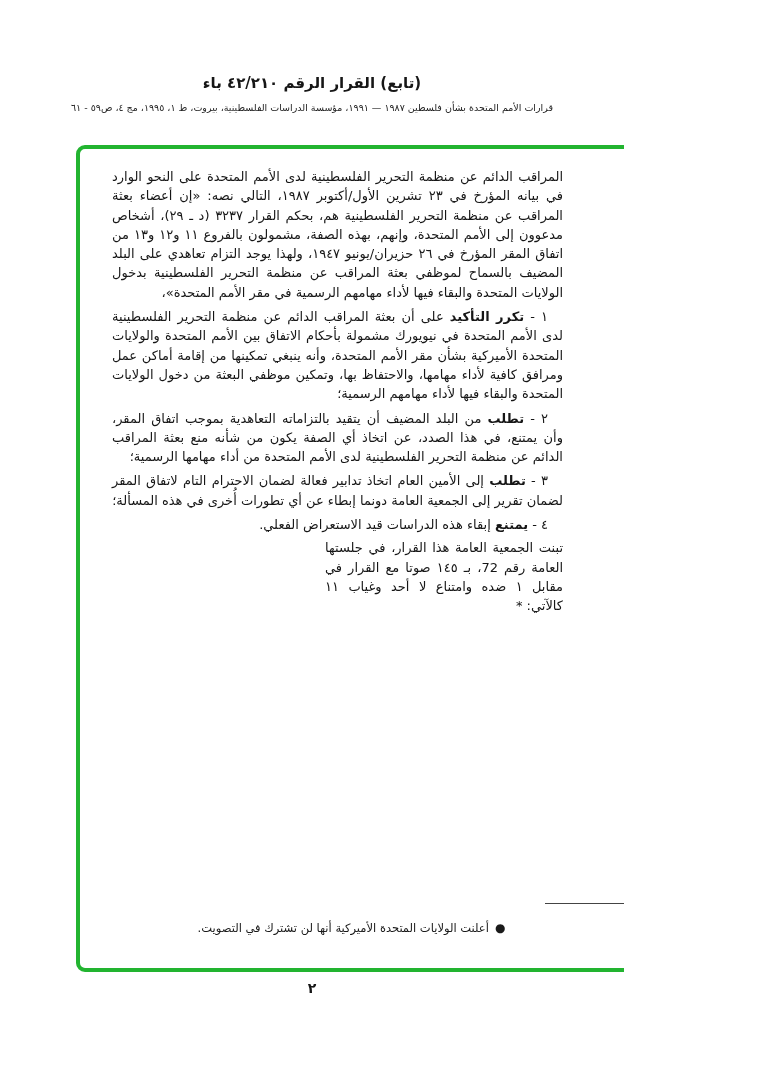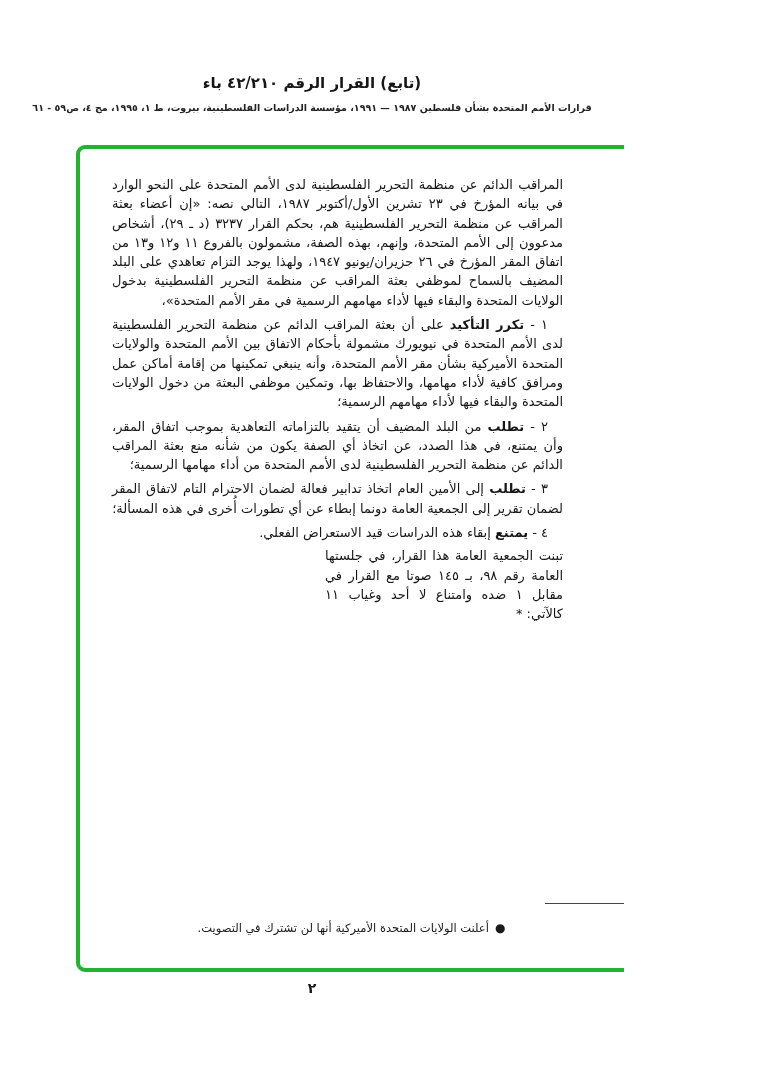--- a/index.html
+++ b/index.html
@@ -7,39 +7,39 @@
     position:relative;
     width:624px;height:1078px;
     background:#ffffff;
     font-family:"DejaVu Sans",sans-serif;
     color:#161616;
     overflow:hidden;
   }
   
   .doc-header{position:absolute;top:74px;left:0;right:0;text-align:center;direction:rtl;}
   .doc-title{font-size:15px;font-weight:bold;letter-spacing:.2px;}
-  .doc-citation{margin-top:10px;font-size:9.5px;font-weight:bold;color:#222;}
+  .doc-citation{margin-top:10px;font-size:9.5px;font-weight:normal;color:#222;}
   
   .green-box{
     position:absolute;left:76px;top:145px;
     width:599px;height:819px;
     border:4px solid #22b430;
     border-radius:9px;
     background:transparent;
     overflow:hidden;
   }
   
   .text-col{
     position:absolute;top:17px;right:116px;left:32px;
     direction:rtl;
     text-align:justify;
     font-size:13px;
     line-height:19.3px;
   }
-  .para{margin:9px 0 3px 0;}
+  .para{margin:1px 0 3px 0;}
   .item{text-indent:15px;margin-top:5px;}
   .item b{font-weight:bold;}
   .closing{
     width:238px;          
     margin-top:4px;
     text-align:justify;
   }
   
   .footnote-sep{
     position:absolute;bottom:64px;right:54px;
@@ -74,21 +74,21 @@
       <p class="para"><span>المراقب الدائم عن منظمة التحرير الفلسطينية لدى الأمم المتحدة على النحو الوارد في بيانه المؤرخ في ٢٣ تشرين الأول/أكتوبر ١٩٨٧، التالي نصه: «إن أعضاء بعثة المراقب عن منظمة التحرير الفلسطينية هم، بحكم القرار ٣٢٣٧ (د ـ ٢٩)، أشخاص مدعوون إلى الأمم المتحدة، وإنهم، بهذه الصفة، مشمولون بالفروع ١١ و١٢ و١٣ من اتفاق المقر المؤرخ في ٢٦ حزيران/يونيو ١٩٤٧، ولهذا يوجد التزام تعاهدي على البلد المضيف بالسماح لموظفي بعثة المراقب عن منظمة التحرير الفلسطينية بدخول الولايات المتحدة والبقاء فيها لأداء مهامهم الرسمية في مقر الأمم المتحدة»،</span></p>
 
       <p class="para item"><span>١ -</span> <b>تكرر التأكيد</b> <span>على أن بعثة المراقب الدائم عن منظمة التحرير الفلسطينية لدى الأمم المتحدة في نيويورك مشمولة بأحكام الاتفاق بين الأمم المتحدة والولايات المتحدة الأميركية بشأن مقر الأمم المتحدة، وأنه ينبغي تمكينها من إقامة أماكن عمل ومرافق كافية لأداء مهامها، والاحتفاظ بها، وتمكين موظفي البعثة من دخول الولايات المتحدة والبقاء فيها لأداء مهامهم الرسمية؛</span></p>
 
       <p class="para item"><span>٢ -</span> <b>تطلب</b> <span>من البلد المضيف أن يتقيد بالتزاماته التعاهدية بموجب اتفاق المقر، وأن يمتنع، في هذا الصدد، عن اتخاذ أي الصفة يكون من شأنه منع بعثة المراقب الدائم عن منظمة التحرير الفلسطينية لدى الأمم المتحدة من أداء مهامها الرسمية؛</span></p>
 
       <p class="para item"><span>٣ -</span> <b>تطلب</b> <span>إلى الأمين العام اتخاذ تدابير فعالة لضمان الاحترام التام لاتفاق المقر لضمان تقرير إلى الجمعية العامة دونما إبطاء عن أي تطورات أُخرى في هذه المسألة؛</span></p>
 
       <p class="para item"><span>٤ -</span> <b>يمتنع</b> <span>إبقاء هذه الدراسات قيد الاستعراض الفعلي.</span></p>
 
-      <p class="para closing"><span>تبنت الجمعية العامة هذا القرار، في جلستها العامة رقم ٩٨، بـ ١٤٥ صوتا مع القرار في مقابل ١ ضده وامتناع لا أحد وغياب ١١ كالآتي: *</span></p>
+      <p class="para closing"><span>تبنت الجمعية العامة هذا القرار، في جلستها العامة رقم 72، بـ ١٤٥ صوتا مع القرار في مقابل ١ ضده وامتناع لا أحد وغياب ١١ كالآتي: *</span></p>
 
     </div>
 
     <div class="footnote-sep"></div>
 
     <div class="footnote"><span class="bullet">●</span><span>أعلنت الولايات المتحدة الأميركية أنها لن تشترك في التصويت.</span></div>
 
   </div>
 
   <div class="page-number">٢</div>

